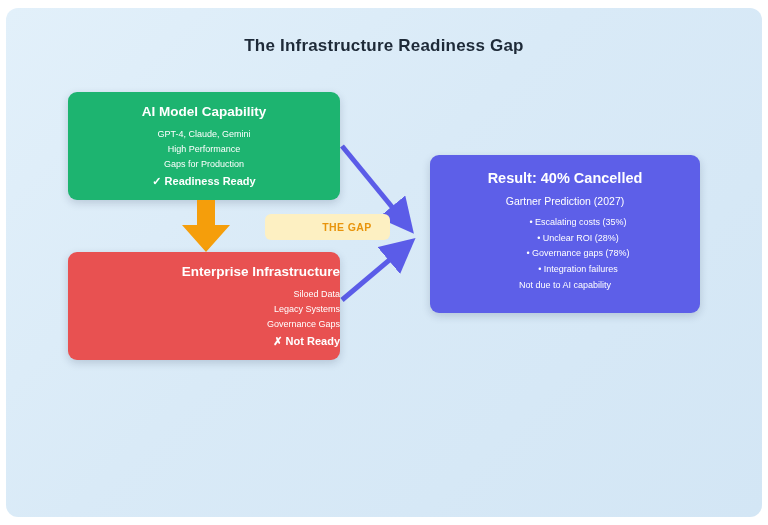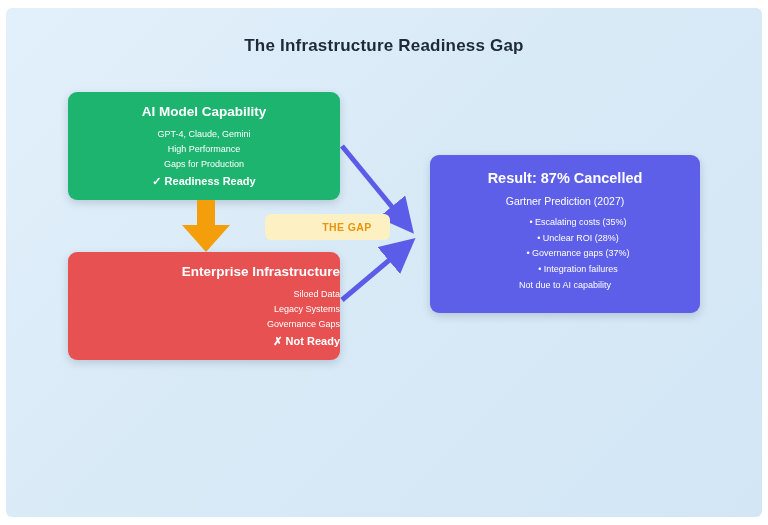--- a/index.html
+++ b/index.html
@@ -7,21 +7,21 @@
     width: 768px; height: 525px;
     background: #ffffff;
     font-family: "Liberation Sans", sans-serif;
     overflow: hidden;
     position: relative;
   }
   .canvas {
     position: absolute;
     left: 6px; top: 8px; right: 6px; bottom: 8px;
     background: linear-gradient(135deg, #e2f0fa 0%, #d9eaf7 45%, #d3e6f5 100%);
-    border-radius: 6px;
+    border-radius: 12px;
   }
   .title {
     position: absolute;
     top: 28px; left: 0; width: 100%;
     text-align: center;
     font-size: 17px;
     font-weight: 700;
     color: #1e2a38;
     margin: 0;
     letter-spacing: 0.2px;
@@ -114,22 +114,22 @@
 
   <div class="box red">
     <div class="box-title">Enterprise Infrastructure</div>
     <div class="box-line">Siloed Data</div>
     <div class="box-line">Legacy Systems</div>
     <div class="box-line">Governance Gaps</div>
     <div class="box-status">✗ Not Ready</div>
   </div>
 
   <div class="box purple">
-    <div class="box-title">Result: 87% Cancelled</div>
+    <div class="box-title">Result: 40% Cancelled</div>
     <div class="box-subtitle">Gartner Prediction (2027)</div>
     <div class="box-line">• Escalating costs (35%)</div>
     <div class="box-line">• Unclear ROI (28%)</div>
-    <div class="box-line">• Governance gaps (37%)</div>
+    <div class="box-line">• Governance gaps (78%)</div>
     <div class="box-line">• Integration failures</div>
     <div class="box-footer">Not due to AI capability</div>
   </div>
 
 </div>
 
 </body></html>

